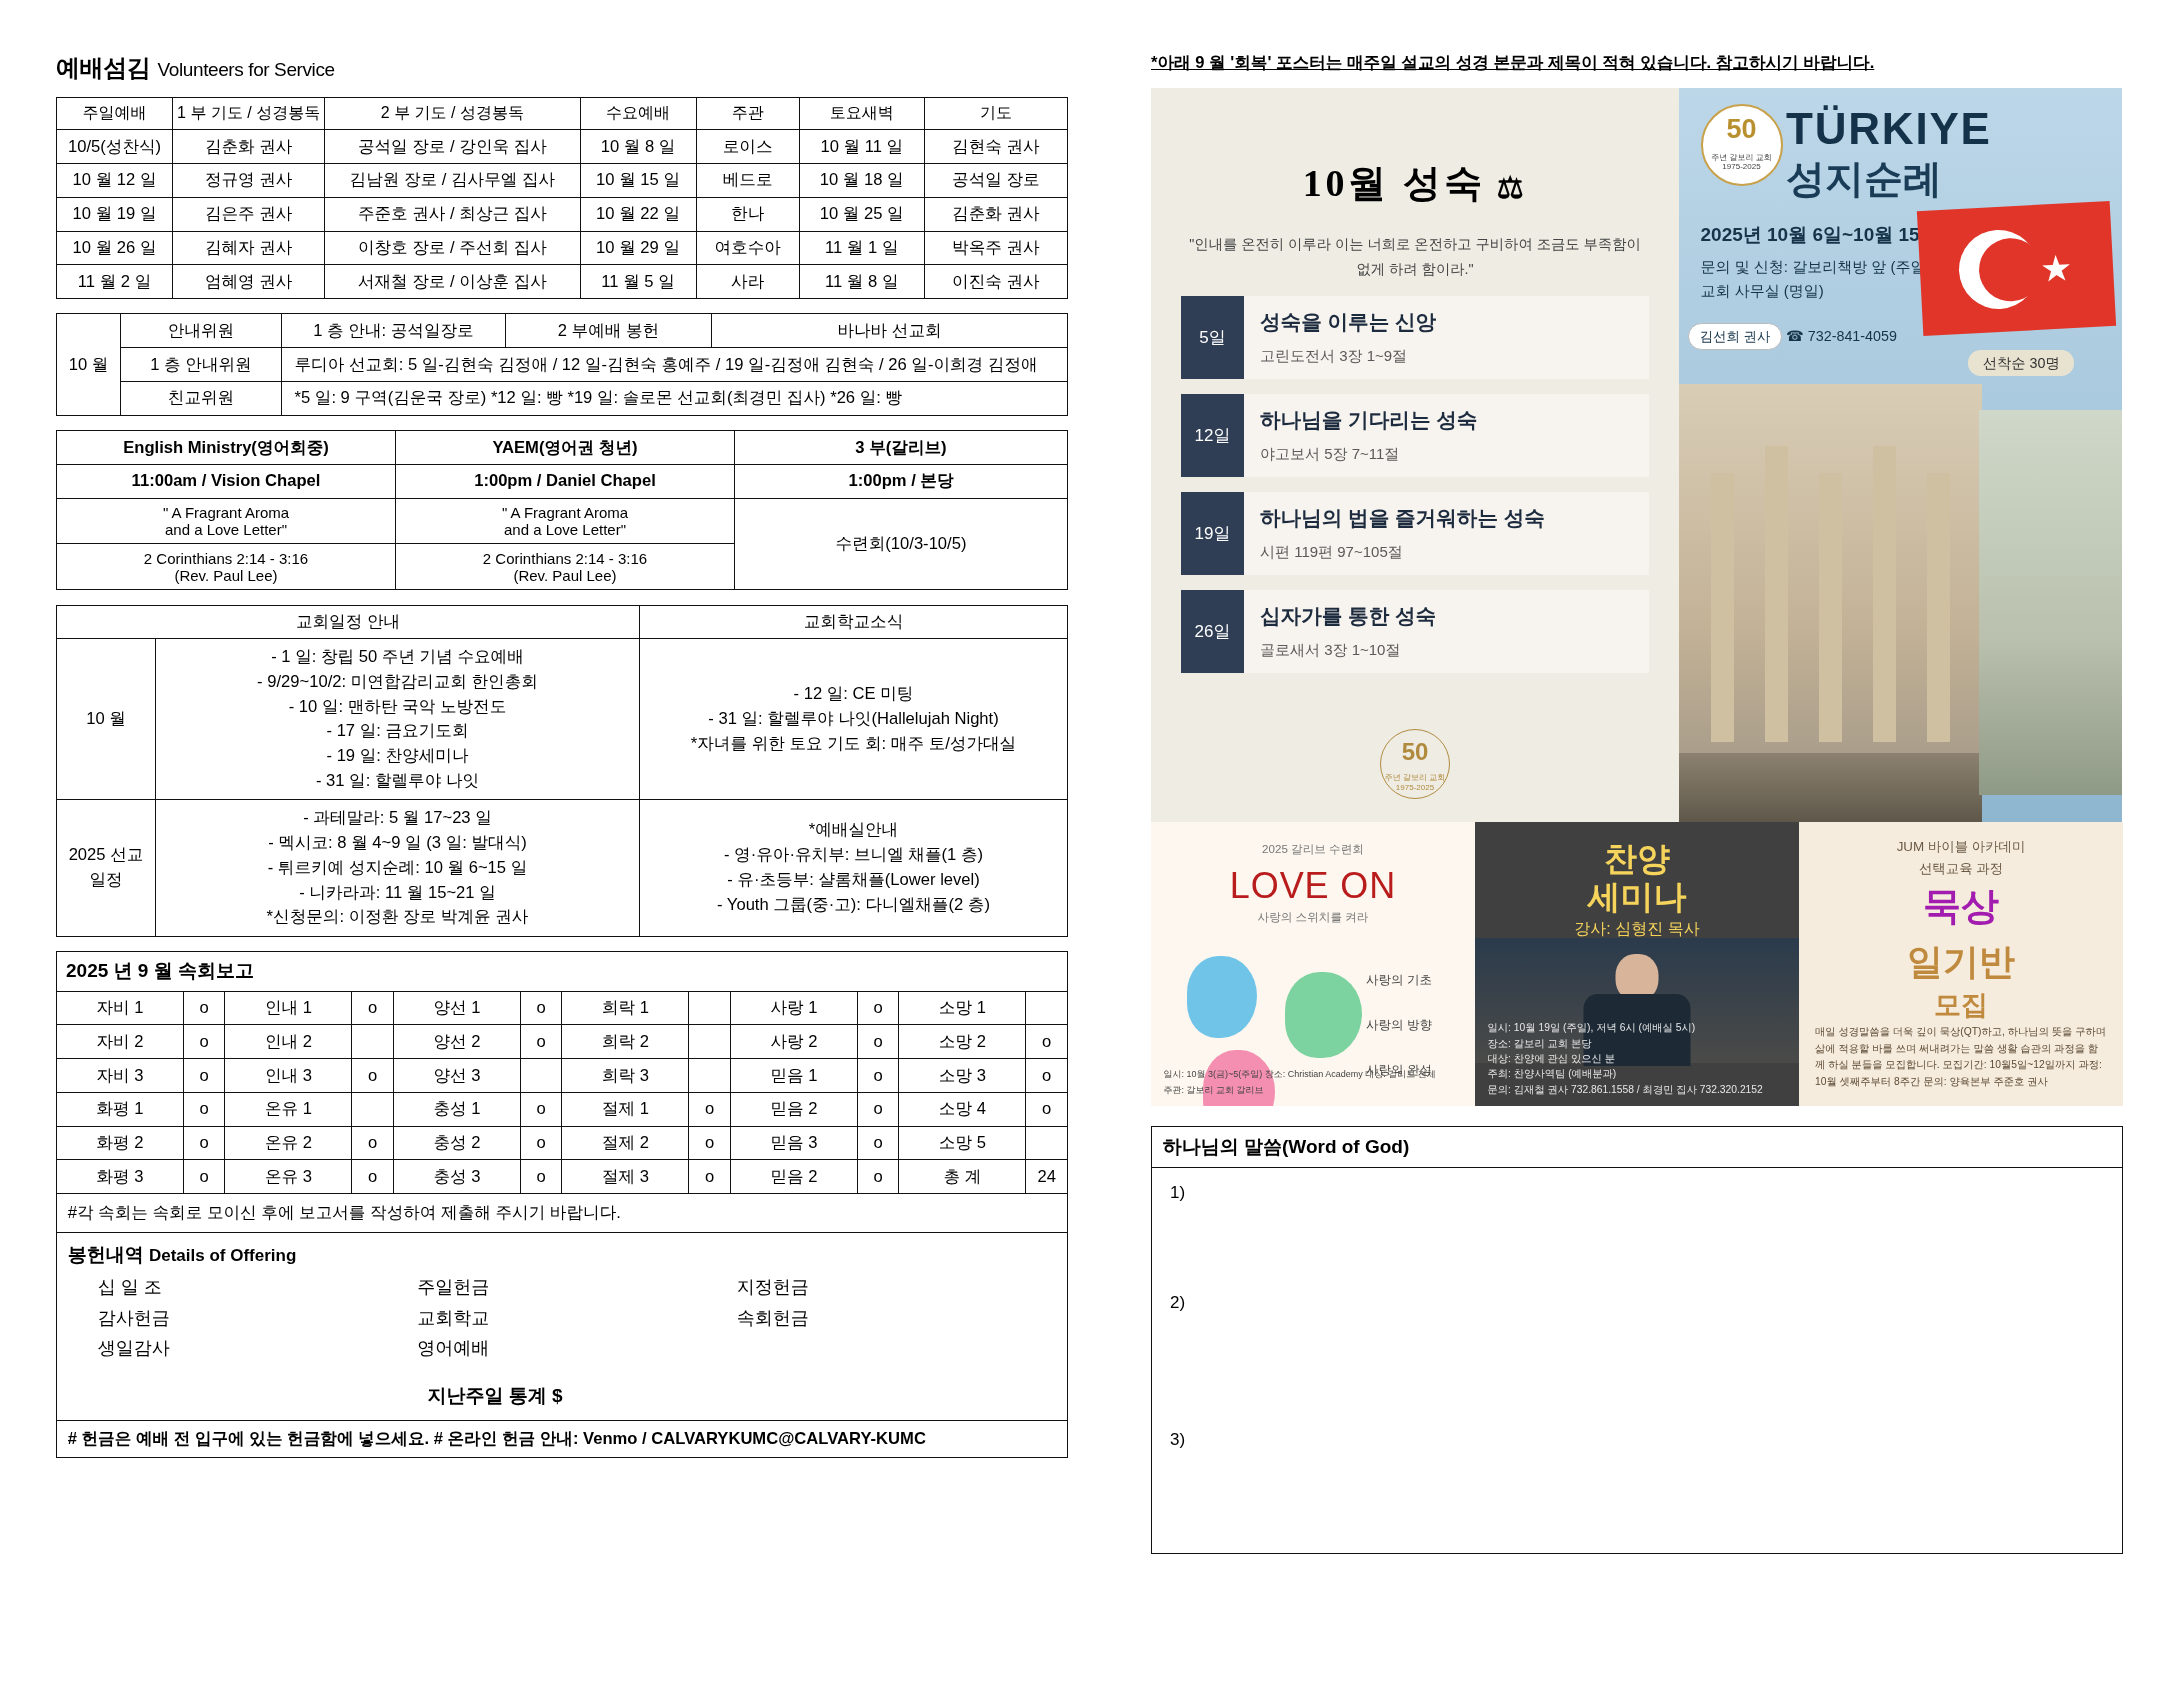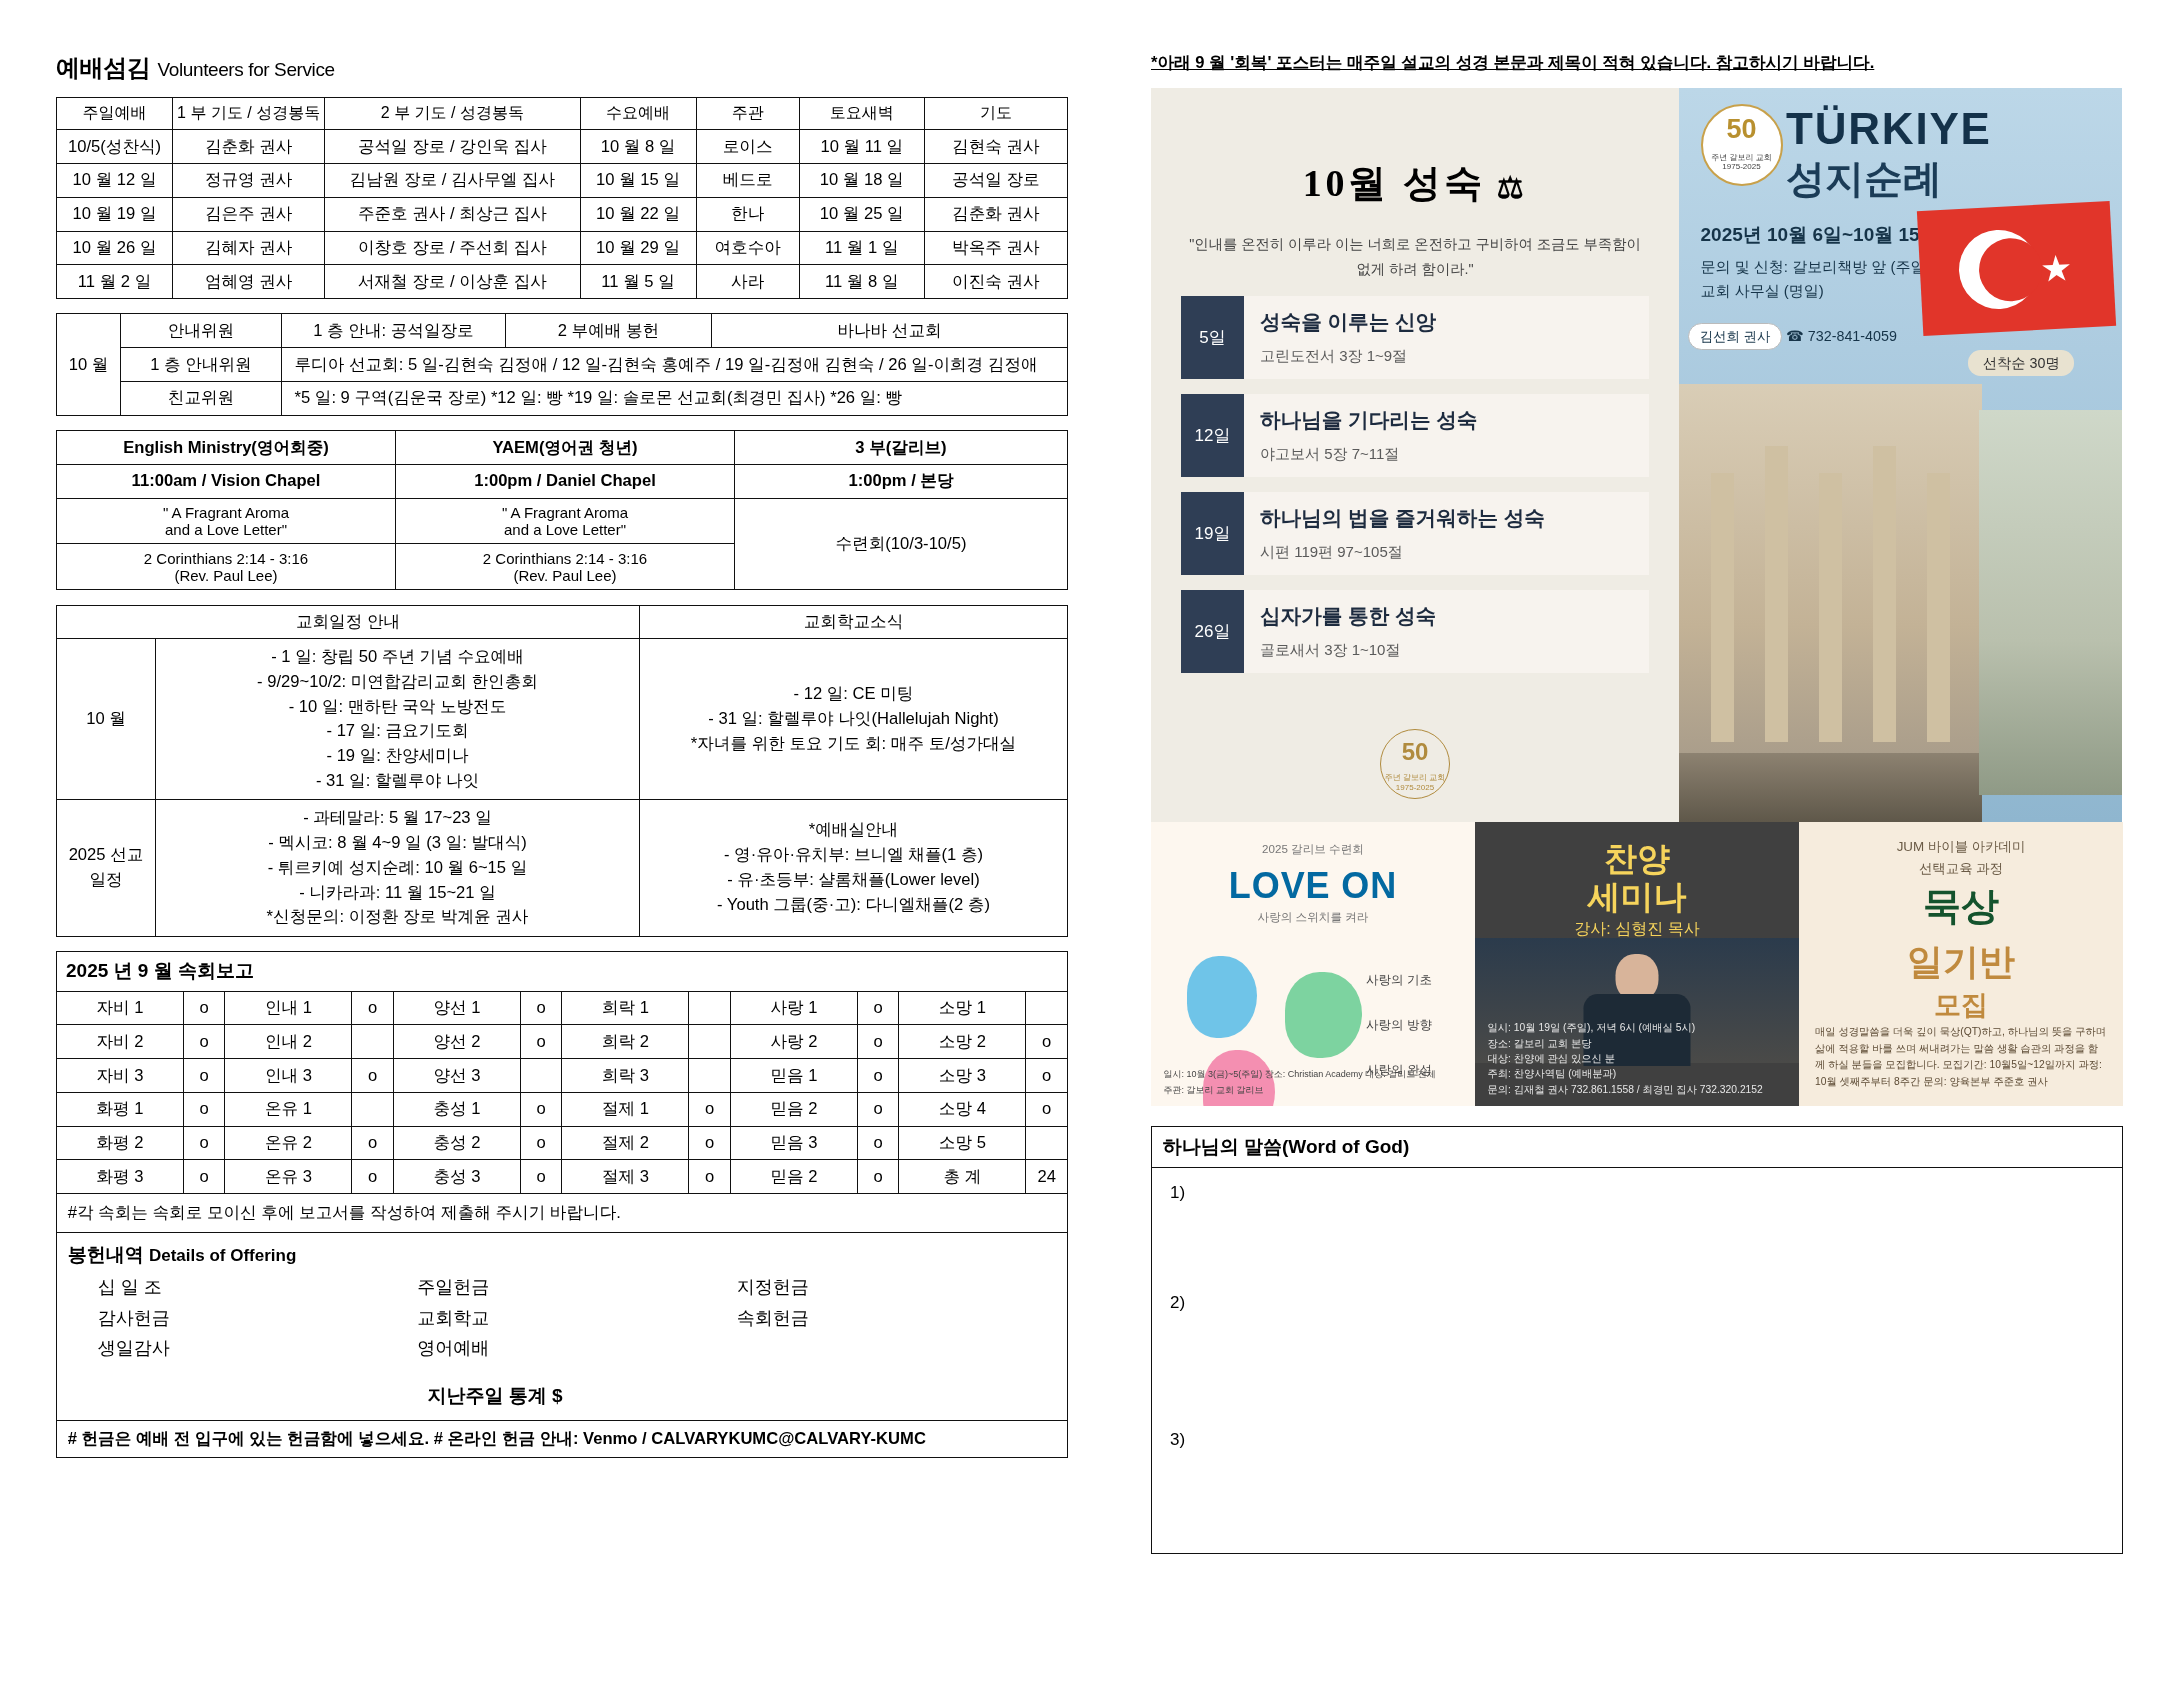--- a/index.html
+++ b/index.html
@@ -265,39 +265,39 @@
   }
   .tk-col { width: 23px; background: #cfc0a2; }
   .tk-crowd {
     position: absolute; left: 0; right: 0; bottom: 0; height: 70px;
     background: linear-gradient(180deg,#8d8271,#5e5749);
   }
 
   .poster-row2 { display: flex; height: 284px; }
   .p2 { flex: 1 1 0; position: relative; overflow: hidden; }
   .p-loveon { background: #fdf7ef; }
-  .lo-title { position:absolute; left: 50%; top: 43px; transform: translateX(-50%); font-size: 36px; font-weight: bold; color: #0369a1; letter-spacing: 0.9px; white-space: nowrap;}
+  .lo-title { position:absolute; left: 50%; top: 43px; transform: translateX(-50%); font-size: 36px; font-weight: normal; color: #b91c1c; letter-spacing: 0.9px; white-space: nowrap;}
   .lo-top { position:absolute; left: 50%; top: 19.7px; transform: translateX(-50%); font-size: 11.6px; color:#777; white-space: nowrap;}
   .lo-sub { position:absolute; left:50%; top: 88px; transform: translateX(-50%); font-size: 11.6px; color:#777; white-space: nowrap;}
   .blob { position: absolute; border-radius: 48% 52% 55% 45%; }
   .b1 { width: 70px; height: 82px; background: #6fc4e8; left: 36px; top: 134px; }
   .b2 { width: 77px; height: 86px; background: #7dd3a0; left: 134px; top: 150px; }
   .b3 { width: 72px; height: 86px; background: #f48fb1; left: 52px; top: 228px; }
   .lo-line { position: absolute; font-size: 12.5px; color: #444; }
   .p-chanyang { background: #404040; color: #fff; }
   .cy-title { position: absolute; left: 50%; top: 18px; transform: translateX(-50%); font-size: 33px; font-weight: bold; color: #f6d45c; text-align: center; line-height: 1.15; white-space: nowrap;}
   .cy-speaker { position: absolute; left: 50%; top: 97px; transform: translateX(-50%); font-size: 16px; color:#f6d45c; white-space: nowrap;}
   .cy-photo { position: absolute; left: 0; right: 0; top: 116px; height: 125px; background: linear-gradient(180deg,#2b3b4c,#4a4a48); }
   .cy-head { position:absolute; left: 50%; top: 16px; transform: translateX(-50%); width: 43px; height: 47px; border-radius: 45%; background: #d8b49a;}
   .cy-body { position:absolute; left: 50%; top: 56px; transform: translateX(-50%); width: 107px; height: 72px; background: #1d2a36; border-radius: 14.3px 14.3px 0 0;}
   .cy-info { position: absolute; left: 12.5px; bottom: 9px; font-size: 10.3px; line-height: 1.5; color: #e7e7e7; }
   .p-jum { background: #f6ecdd; }
   .jm-top { position:absolute; left: 50%; top: 16px; transform: translateX(-50%); font-size: 13.4px; color:#6a5a45; white-space:nowrap;}
   .jm-top2 { position:absolute; left: 50%; top: 38px; transform: translateX(-50%); font-size: 13.4px; color:#6a5a45; white-space:nowrap;}
-  .jm-title { position:absolute; left: 50%; top: 64px; transform: translateX(-50%); font-size: 38px; font-weight: bold; color: #14532d; text-align:left; line-height:1.1; white-space:nowrap;}
+  .jm-title { position:absolute; left: 50%; top: 64px; transform: translateX(-50%); font-size: 38px; font-weight: bold; color: #a21caf; text-align:left; line-height:1.1; white-space:nowrap;}
   .jm-title2 { position:absolute; left: 50%; top: 116px; transform: translateX(-50%); font-size: 36px; font-weight: bold; color: #c08a3e; white-space:nowrap;}
   .jm-title3 { position:absolute; left: 50%; top: 165px; transform: translateX(-50%); font-size: 27px; font-weight: bold; color: #c08a3e; white-space:nowrap;}
   .jm-body { position: absolute; left: 16px; right: 16px; top: 202px; font-size: 10.3px; color: #5c4a34; line-height: 1.6; }
 
   .word-box {
     margin-top: 19.7px;
     border: 0.9px solid #111;
   }
   .word-title {
     font-size: 19px; font-weight: bold;

